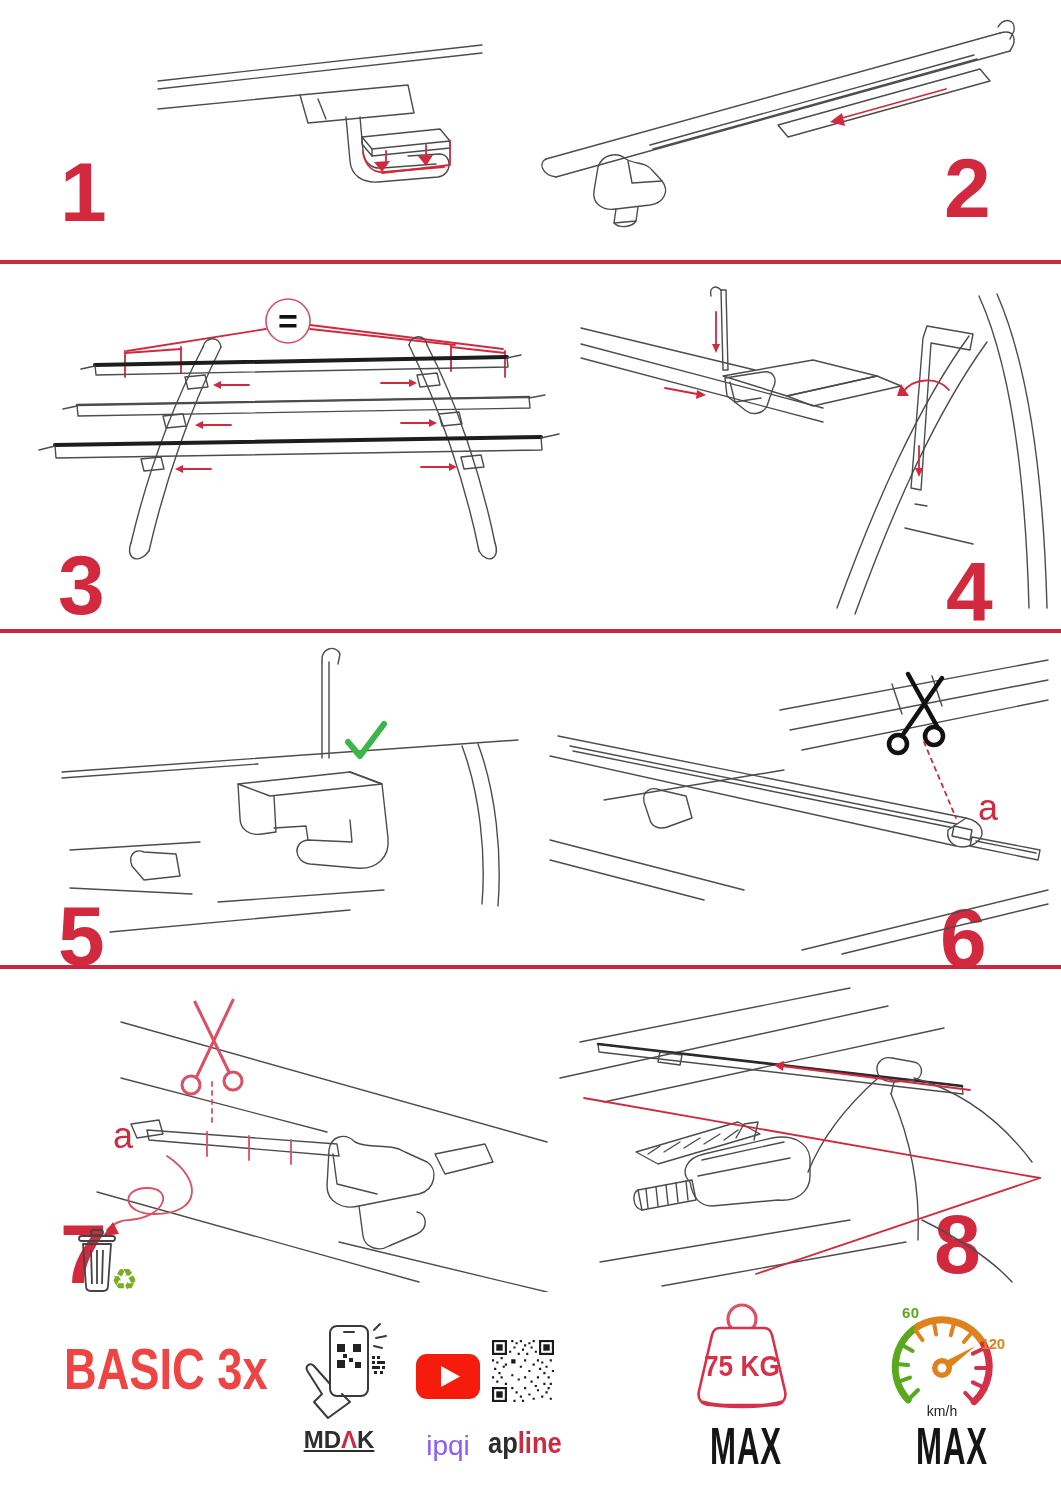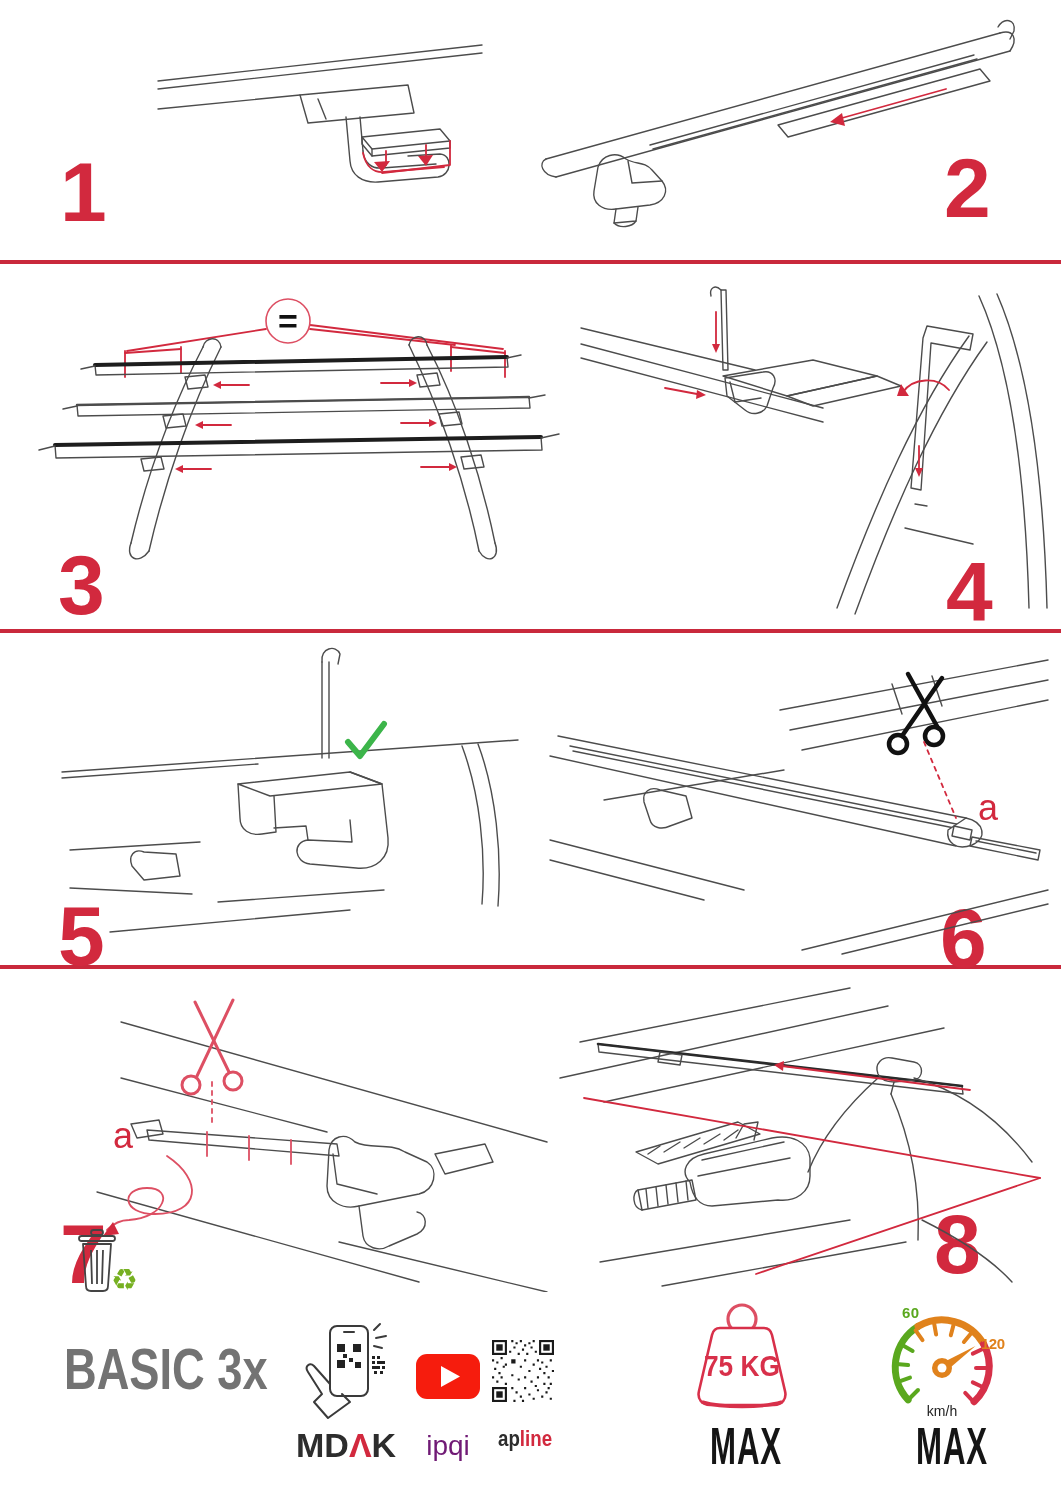--- a/index.html
+++ b/index.html
@@ -11,23 +11,23 @@
   .art{position:absolute;}
   .ln{stroke:#4c4c4c;fill:none;stroke-width:1.4;stroke-linecap:round;stroke-linejoin:round;}
   .red{stroke:#d2293e;fill:none;stroke-width:1.8;stroke-linecap:round;stroke-linejoin:round;}
   .redl{stroke:#dd4f63;fill:none;stroke-width:1.8;stroke-linecap:round;stroke-linejoin:round;}
   .rf{fill:#d2293e;stroke:none;}
   .dash{stroke-dasharray:4 5;}
   .alabel{fill:#d2293e;font-size:36px;font-family:"Liberation Sans",sans-serif;}
   .footer-label{position:absolute;color:#2d2d2d;}
   .cond{display:inline-block;transform:scaleX(.82);transform-origin:left center;white-space:nowrap;}
   .brand-title{position:absolute;left:64px;top:1340px;font-size:58px;font-weight:700;
-               color:#737373;line-height:1;}
+               color:#ef4444;line-height:1;}
   .brand-sub{position:absolute;left:66px;top:1424px;font-size:34px;font-weight:700;line-height:1;}
-  .partner{font-size:34px;font-weight:700;color:#2d2d2d;line-height:1;}
+  .partner{font-size:24px;font-weight:700;color:#2d2d2d;line-height:1;text-decoration:underline;}
   .maxtxt{position:absolute;font-size:40px;font-weight:700;color:#151515;line-height:1;
           transform:scale(.78,1.28);transform-origin:center top;letter-spacing:1px;}
   .redspan{color:#d2293e;}
   .blackspan{color:#2d2d2d;}
 </style>
 </head>
 <body>
 
 <div class="page">
 
@@ -318,21 +318,21 @@
     </g>
   </svg>
   <div class="footer-label partner" style="left:296px;top:1428px;width:86px;text-align:center">
     <span>MD</span><span class="redspan">Λ</span><span>K</span>
   </div>
 
   <svg class="art" style="left:416px;top:1354px" width="64" height="45" viewBox="0 0 64 45">
     <rect x="0" y="0" width="64" height="45" rx="11" fill="#f61c0d"></rect>
     <polygon points="25,12 25,33 44,22.5" fill="#ffffff"></polygon>
   </svg>
-  <div class="footer-label" style="left:414px;top:1430px;width:68px;text-align:center;font-size:28px;color:#701a75">ipqi</div>
+  <div class="footer-label" style="left:414px;top:1430px;width:68px;text-align:center;font-size:28px;color:#8b5cf6">ipqi</div>
 
   <svg class="art" style="left:492px;top:1340px" width="62" height="62" viewBox="0 0 29 29">
     <g fill="#1a1a1a">
       <path d="M0,0h7v7h-7z M22,0h7v7h-7z M0,22h7v7h-7z"></path>
       <path d="M2,2h3v3h-3z M24,2h3v3h-3z M2,24h3v3h-3z" fill="#1a1a1a"></path>
       <path d="M1,1h5v5h-5z" fill="#ffffff"></path>
         <path d="M2,2h3v3h-3z"></path>
       <path d="M23,1h5v5h-5z" fill="#ffffff"></path>
         <path d="M24,2h3v3h-3z"></path>
       <path d="M1,23h5v5h-5z" fill="#ffffff"></path>
@@ -342,21 +342,21 @@
                M0,9h1v1h-1z M2,10h1v1h-1z M4,8h1v1h-1z M6,11h1v1h-1z M1,13h1v1h-1z M3,15h1v1h-1z M5,12h1v1h-1z
                M0,17h1v1h-1z M2,19h1v1h-1z M4,17h1v1h-1z M6,20h1v1h-1z
                M9,9h2v2h-2z M13,12h1v1h-1z M15,9h1v1h-1z M17,14h1v1h-1z M19,11h1v1h-1z M21,9h1v1h-1z
                M23,10h1v1h-1z M25,12h1v1h-1z M27,9h1v1h-1z M24,15h1v1h-1z M22,13h1v1h-1z M26,17h1v1h-1z M28,14h1v1h-1z
                M9,16h1v1h-1z M12,18h1v1h-1z M15,17h1v1h-1z M18,19h1v1h-1z M21,17h1v1h-1z M24,20h1v1h-1z M27,20h1v1h-1z
                M9,22h1v1h-1z M11,24h1v1h-1z M13,26h1v1h-1z M15,22h1v1h-1z M17,25h1v1h-1z M19,27h1v1h-1z
                M21,23h1v1h-1z M23,26h1v1h-1z M25,24h1v1h-1z M27,27h1v1h-1z M10,28h1v1h-1z M14,28h1v1h-1z
                M20,21h1v1h-1z M26,22h1v1h-1z"></path>
     </g>
   </svg>
-  <div class="footer-label" style="left:488px;top:1426px;width:84px;text-align:center;font-size:22px;font-weight:700">
+  <div class="footer-label" style="left:488px;top:1426px;width:84px;text-align:center;font-size:30px;font-weight:700">
     <span class="cond" style="transform:scaleX(.85)"><span class="blackspan">ap</span><span class="redspan">line</span></span>
   </div>
 
   <svg class="art" style="left:672px;top:1298px" width="140" height="118" viewBox="0 0 140 118">
     <circle cx="70" cy="21" r="14" fill="none" stroke="#dd4f63" stroke-width="3.2"></circle>
     <path d="M48,30 L92,30 C96,30 99,33 100,37 L113,93 C115,101 110,107 102,107 L38,107 C30,107 25,101 27,93 L40,37 C41,33 44,30 48,30 Z" fill="#ffffff" stroke="#d8304a" stroke-width="2.6"></path>
     <path d="M30,104 C50,110 90,110 110,104" fill="none" stroke="#d8304a" stroke-width="3.4"></path>
     <text x="70" y="78" text-anchor="middle" font-size="30" font-weight="bold" fill="#d8304a" textLength="76" lengthAdjust="spacingAndGlyphs">75 KG</text>
   </svg>
   <div class="maxtxt" style="left:700px;top:1420px">MAX</div>

